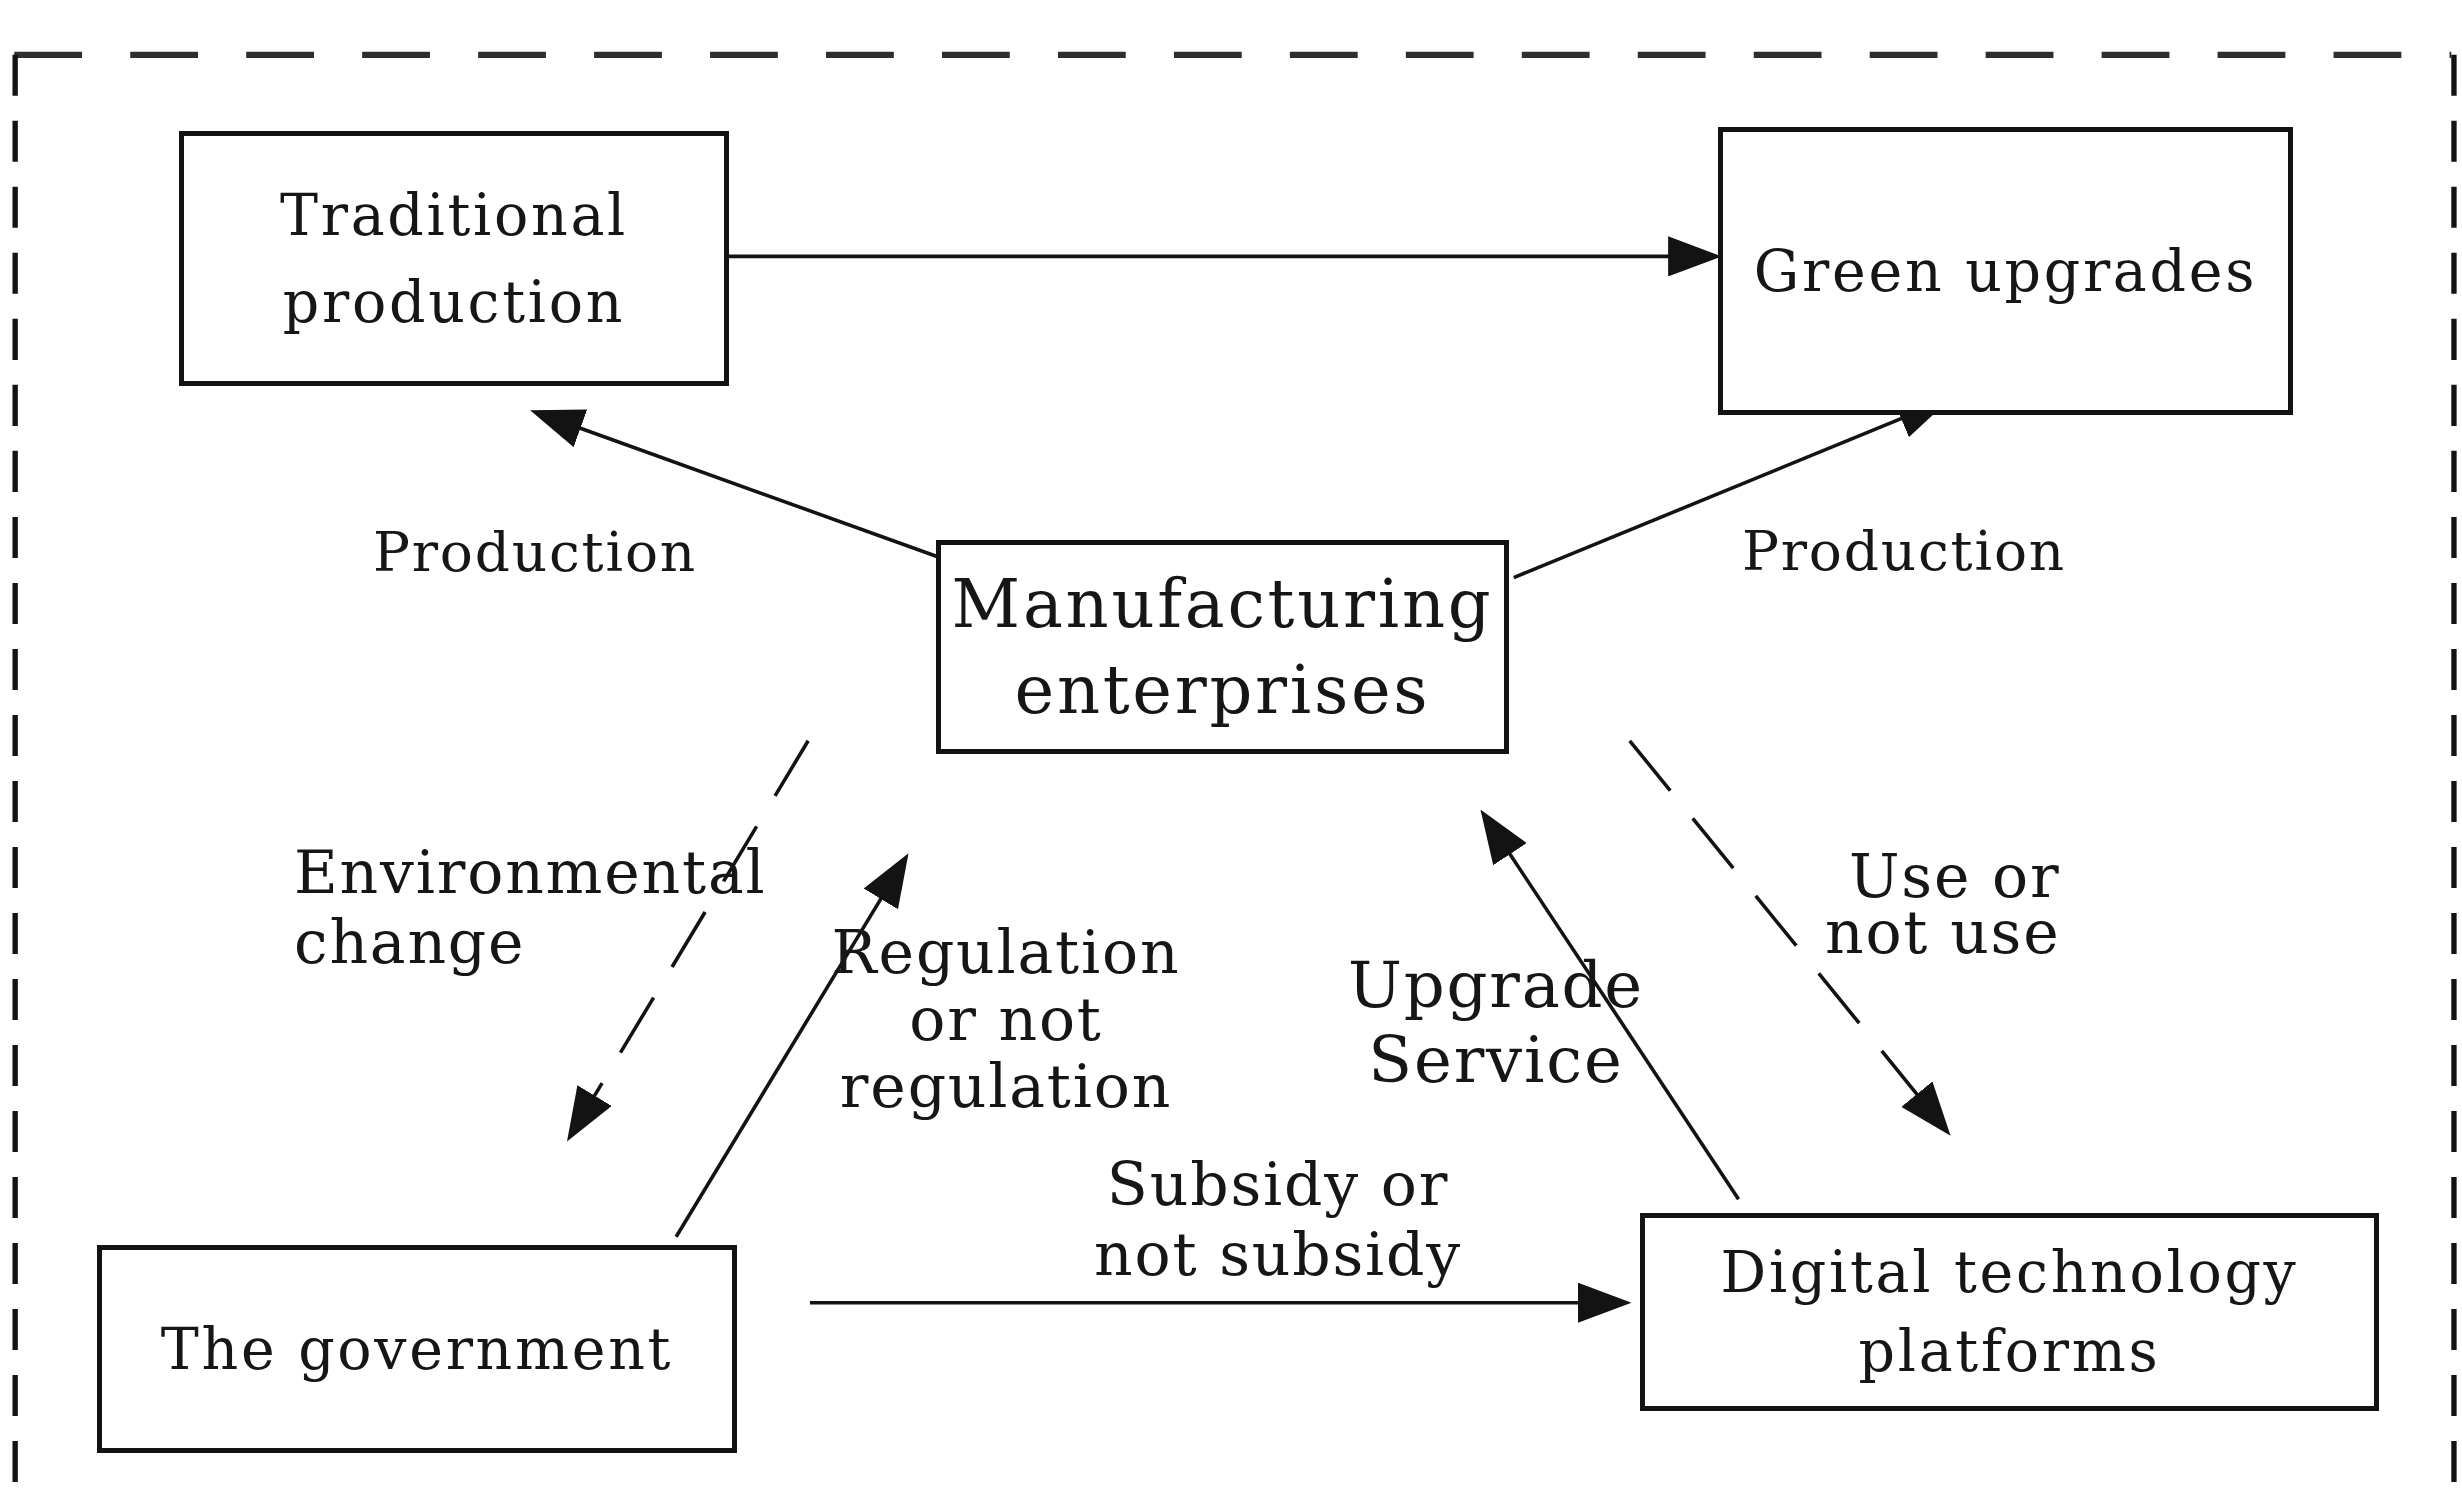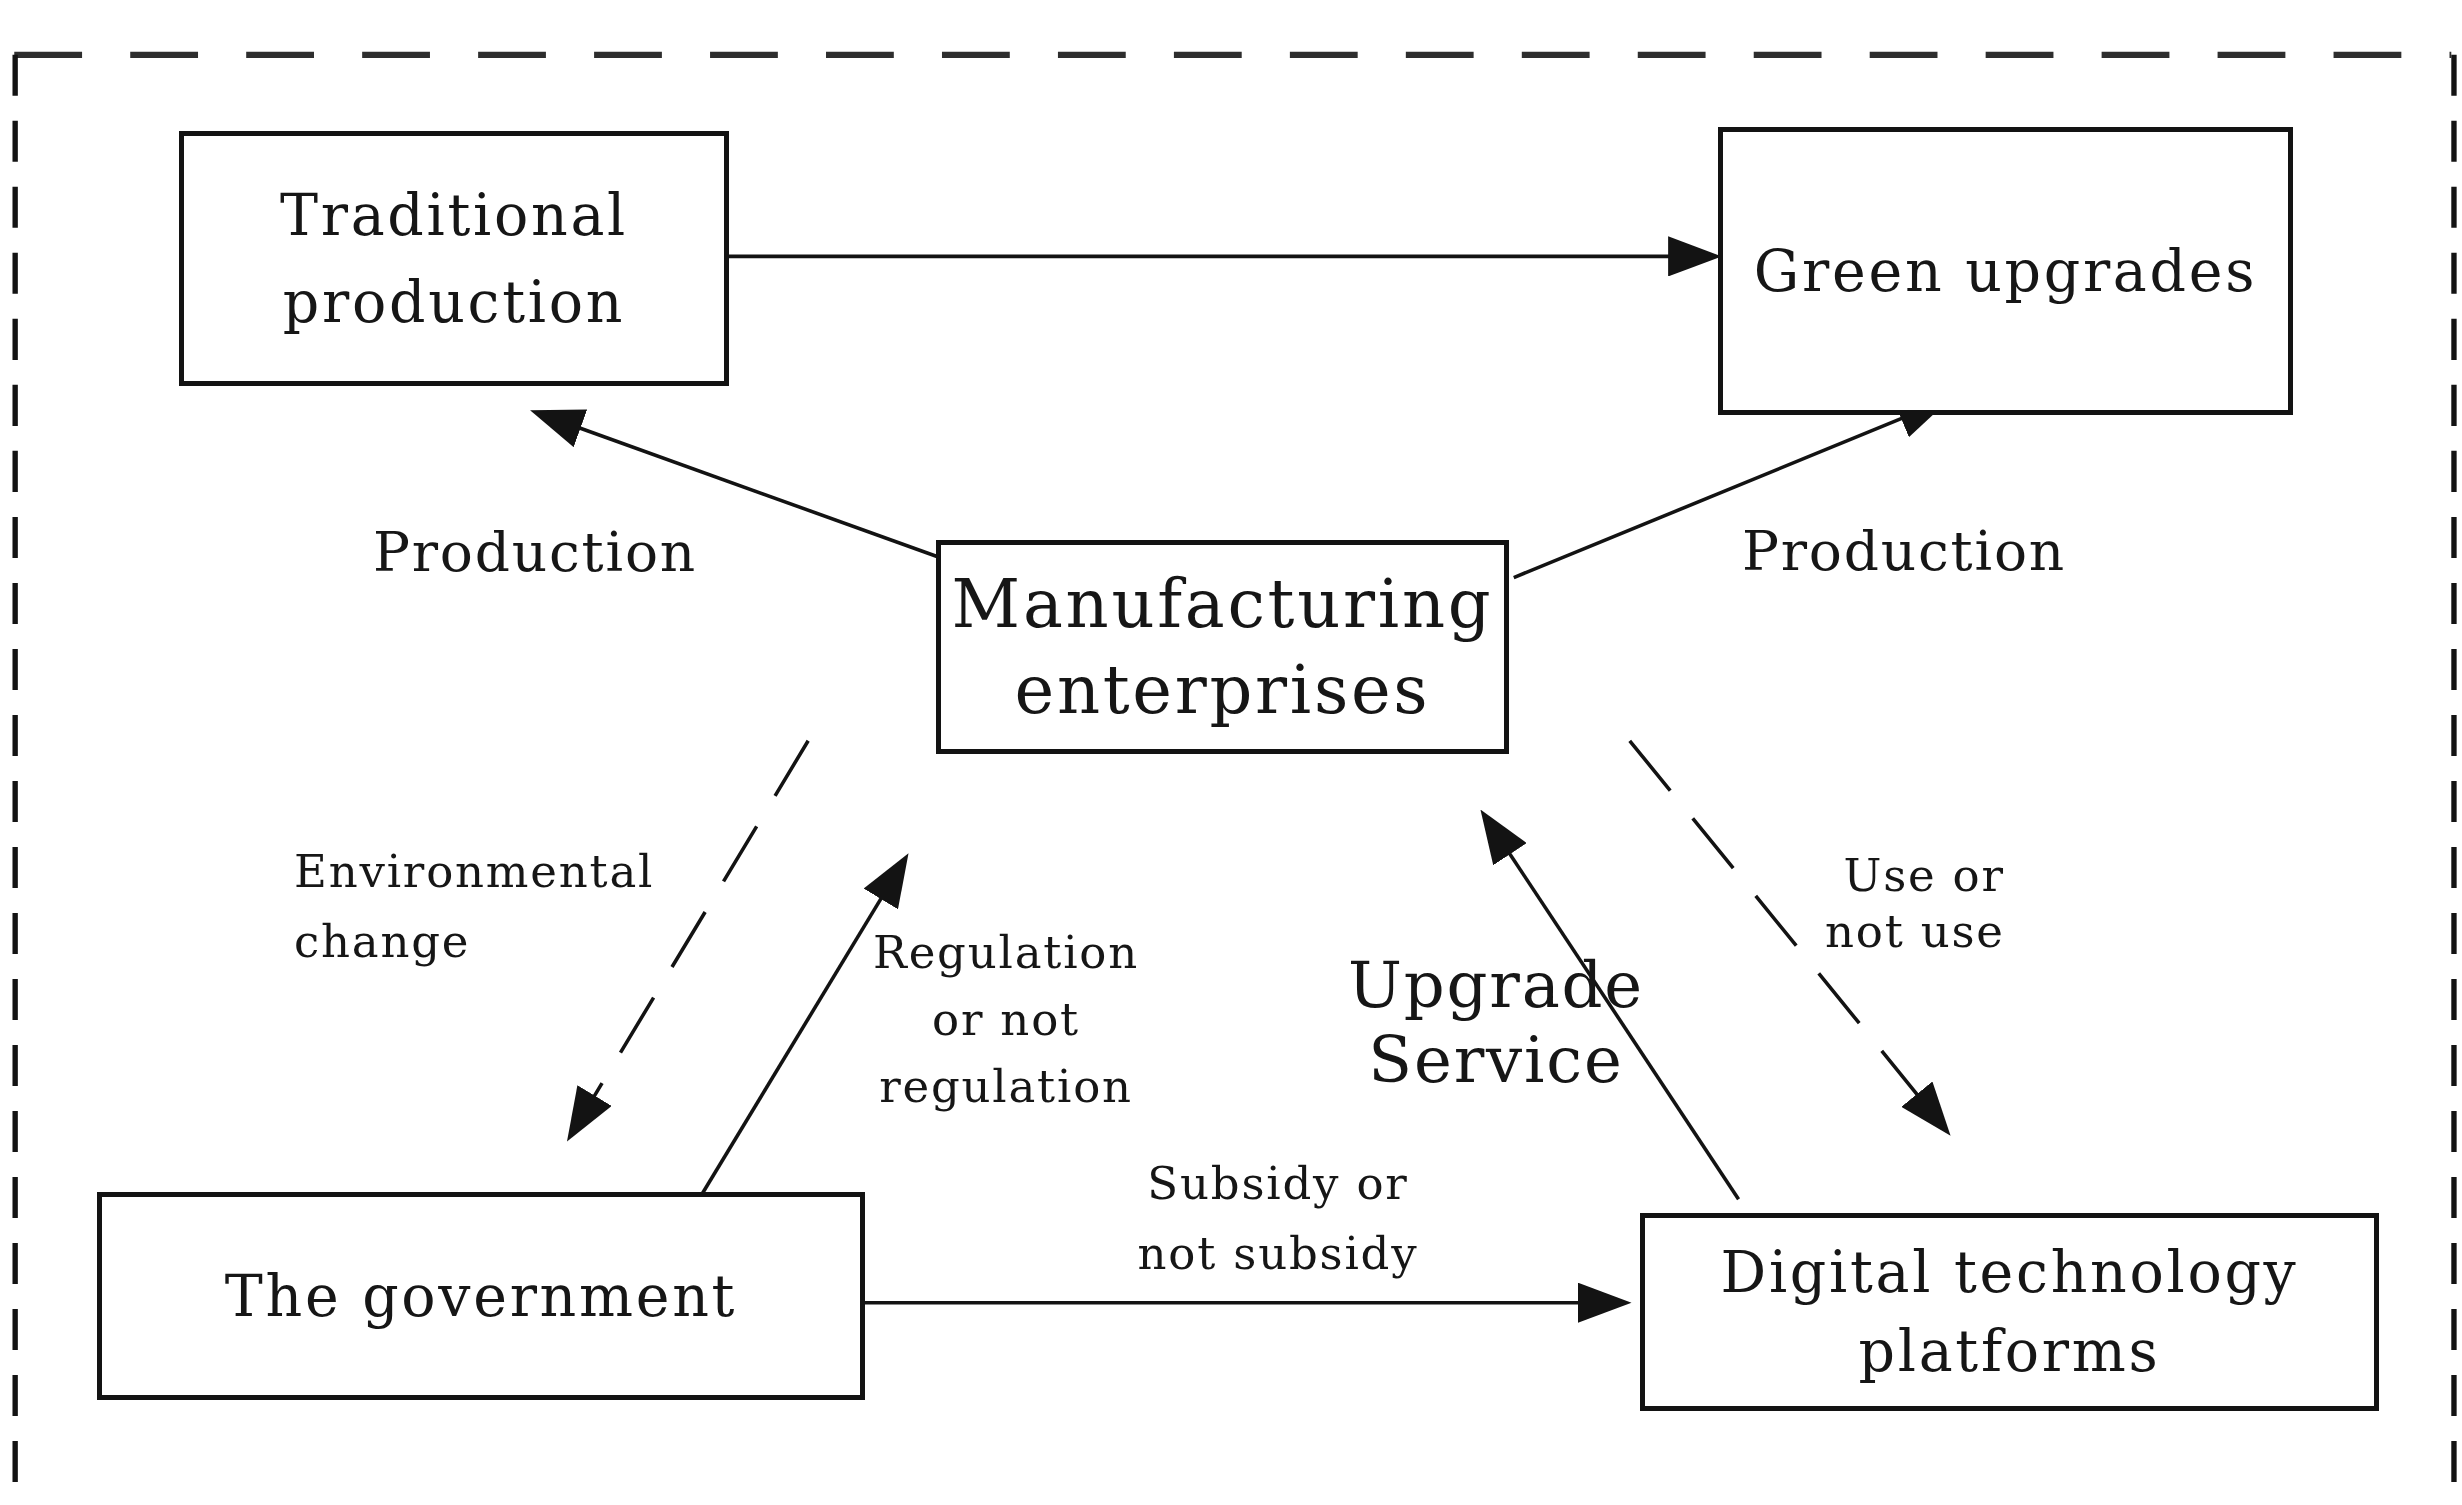--- a/index.html
+++ b/index.html
@@ -23,21 +23,21 @@
     white-space:pre-line;
     letter-spacing:2.7px;
     font-size:57px;
     line-height:87px;
     color:#161616;
   }
   .edge-label{
     position:absolute;
     white-space:pre-line;
     letter-spacing:1.8px;
-    font-size:45px;
+    font-size:60px;
     line-height:70px;
     color:#161616;
   }
   .center-anchor{transform:translate(-50%,0);text-align:center;}
   .mid-anchor{transform:translate(-50%,-50%);text-align:center;}
 </style>
 </head>
 <body>
 
 <div id="stage">
@@ -72,21 +72,21 @@
   </svg>
 
   <div class="node" style="left:179px;top:95px;width:550px;height:255px;">Traditional
 production</div>
 
   <div class="node" style="left:1718px;top:91px;width:575px;height:288px;">Green upgrades</div>
 
   <div class="node" style="left:936px;top:504px;width:573px;height:214px;font-size:67px;line-height:86px;">Manufacturing
 enterprises</div>
 
-  <div class="node" style="left:97px;top:1156px;width:768px;height:208px;">The government</div>
+  <div class="node" style="left:97px;top:1209px;width:640px;height:208px;">The government</div>
 
   <div class="node" style="left:1640px;top:1177px;width:739px;height:198px;line-height:79px;">Digital technology
 platforms</div>
 
   <div class="edge-label mid-anchor" style="left:535px;top:516px;font-size:55px;">Production</div>
 
   <div class="edge-label mid-anchor" style="left:1904px;top:515px;font-size:55px;">Production</div>
 
   <div class="edge-label" style="left:294px;top:801px;">Environmental
 change</div>

